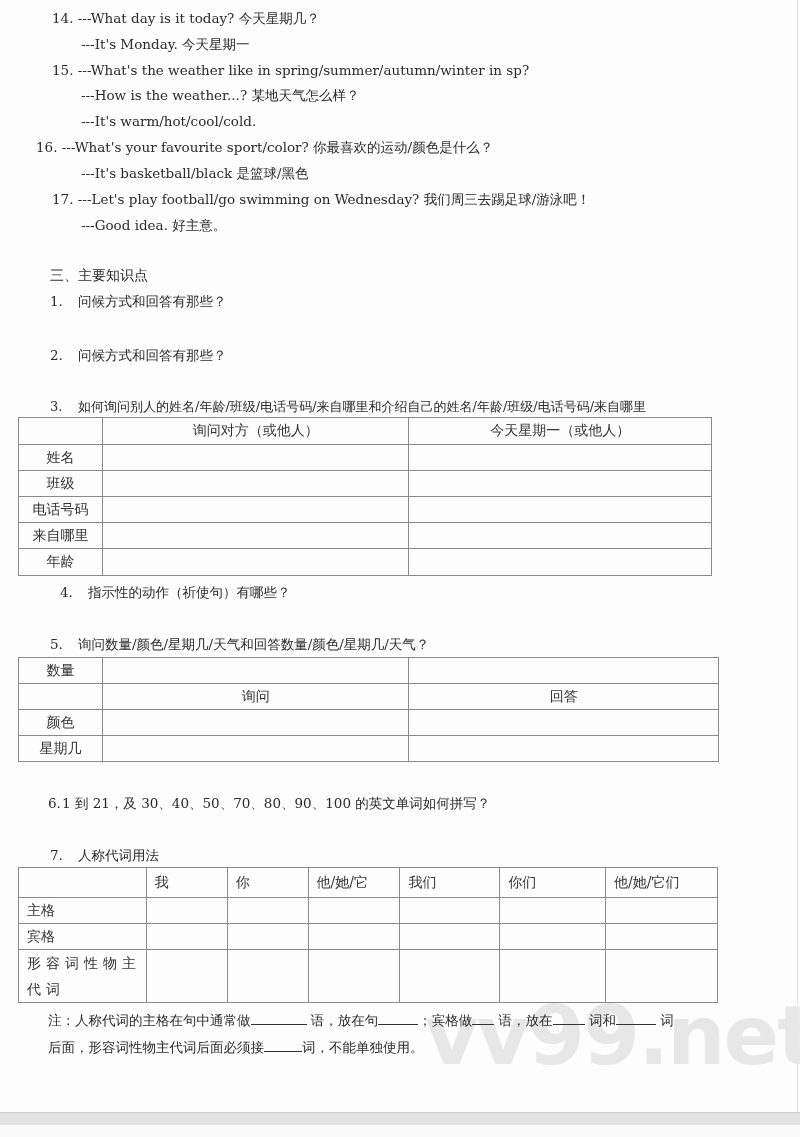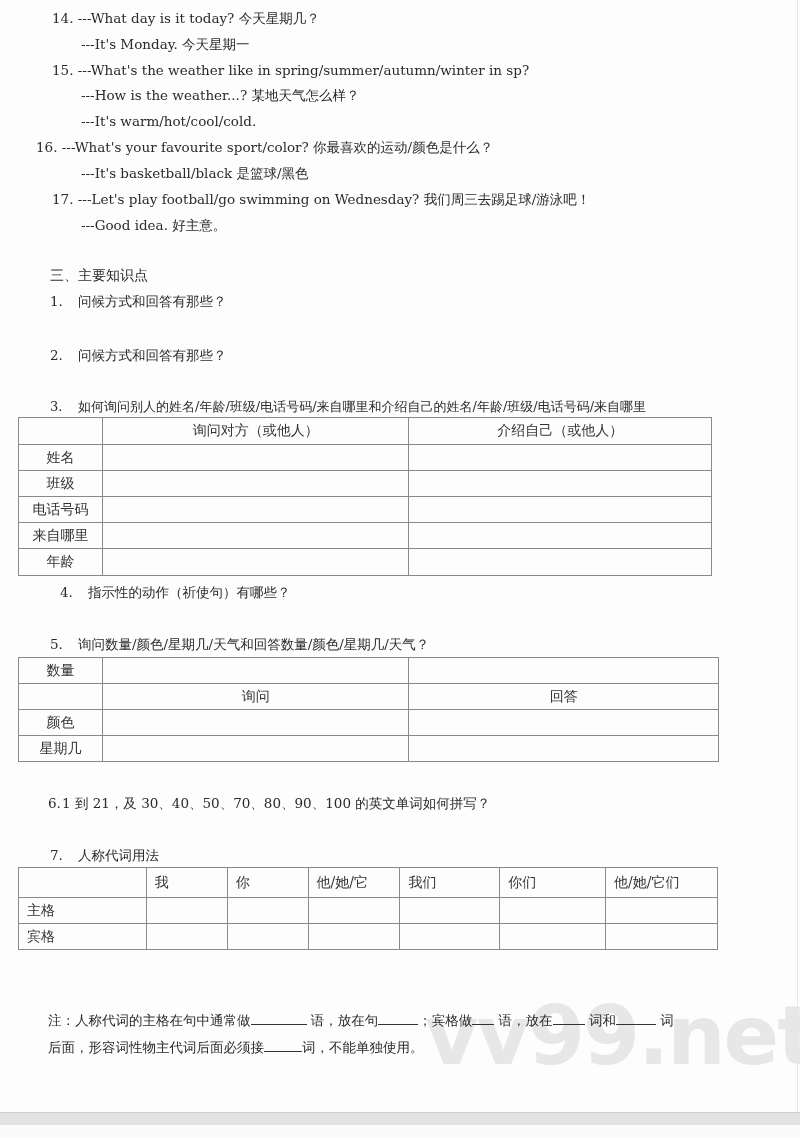--- a/index.html
+++ b/index.html
@@ -52,21 +52,21 @@
 <table class="grid" style="left:18px;top:417px;width:694px;">
   <colgroup>
       <col style="width:84px">
       <col style="width:307px">
       <col style="width:303px">
     </colgroup>
   <tbody>
       <tr style="height:27px">
     <td></td>
     <td>询问对方（或他人）</td>
-    <td>介绍自己（或他人）</td>
+    <td>今天星期一（或他人）</td>
   </tr>
   <tr style="height:26px">
         <td>姓名</td>
         <td></td>
         <td></td>
       </tr>
   <tr style="height:26px">
         <td>班级</td>
         <td></td>
         <td></td>
@@ -156,20 +156,29 @@
   </tr>
   <tr style="height:26px">
     <td>宾格</td>
     <td></td>
         <td></td>
         <td></td>
         <td></td>
         <td></td>
         <td></td>
   </tr>
+  <tr style="height:53px">
+    <td style="white-space:normal;line-height:26px;letter-spacing:5px;padding-right:4px;">形容词性物主代词</td>
+    <td></td>
+        <td></td>
+        <td></td>
+        <td></td>
+        <td></td>
+        <td></td>
+  </tr>
 </tbody>
   </table>
 
 <div class="line note" style="left:24px;top:1011px;">
   <span>注：人称代词的主格在句中通常做</span><span class="blank" style="width:56px"></span>&nbsp;<span>语，放在句</span><span class="blank" style="width:40px"></span><span>；宾格做</span><span class="blank" style="width:22px"></span>&nbsp;<span>语，放在</span><span class="blank" style="width:32px"></span>&nbsp;<span>词和</span><span class="blank" style="width:40px"></span>&nbsp;<span>词</span>
 </div>
 <div class="line note" style="left:24px;top:1038px;">
   <span>后面，形容词性物主代词后面必须接</span><span class="blank" style="width:38px"></span><span>词，不能单独使用。</span>
 </div>
 

